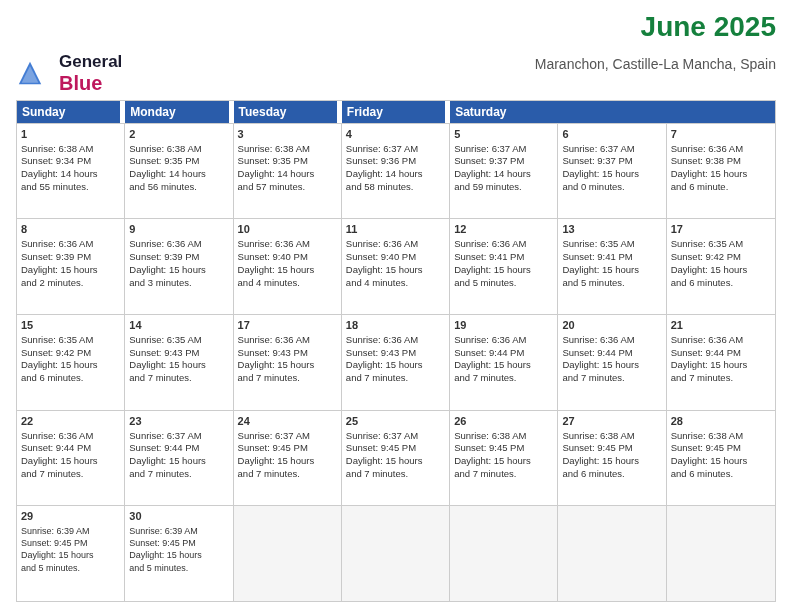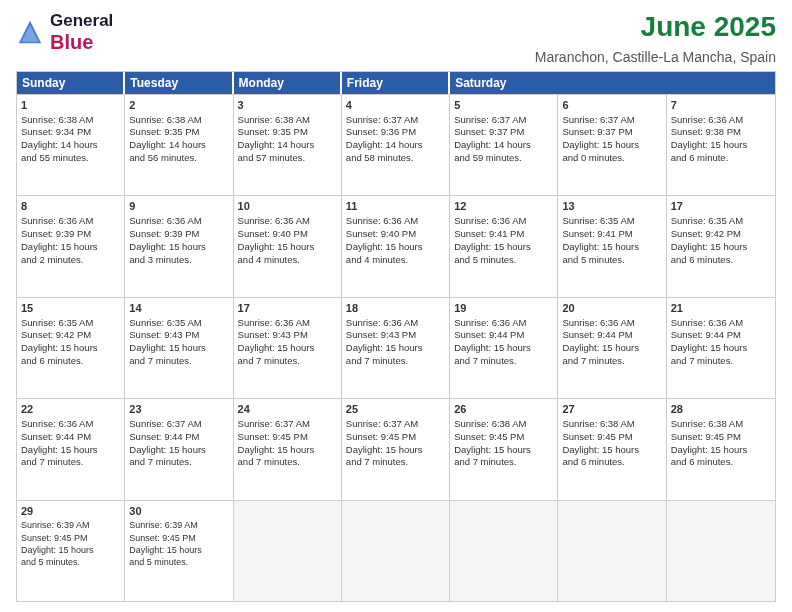--- a/index.html
+++ b/index.html
@@ -21,58 +21,59 @@
     }
     .header {
       display: flex;
       justify-content: space-between;
       align-items: flex-start;
       margin-bottom: 6px;
     }
     .logo {
       display: flex;
       align-items: center;
-      gap: 6px;
+      gap: 15px;
+      margin-top: 41px;
     }
     .logo-icon {
       width: 28px;
       height: 28px;
     }
     .title-block {
       text-align: right;
     }
     .main-title {
       font-size: 28px;
       font-weight: bold;
       color: #15803d;
       line-height: 1.1;
     }
     .subtitle {
       font-size: 14px;
       color: #555;
-      margin-top: 6px;
+      margin-top: 13px;
     }
     .calendar {
       flex: 1;
       display: flex;
       flex-direction: column;
       border: 1px solid #ccc;
     }
     .cal-header-row {
       display: grid;
       grid-template-columns: repeat(7, 1fr);
       background: #2a5caa;
     }
     .cal-header-cell {
       color: #fff;
       font-weight: bold;
       font-size: 12px;
       padding: 4px 5px;
       text-align: left;
-      border-right: 2px solid #ffffff;
+      border-right: 5px solid #ffffff;
     }
     .cal-header-cell:last-child { border-right: none; }
     .cal-body {
       flex: 1;
       display: flex;
       flex-direction: column;
     }
     .cal-week {
       display: grid;
       grid-template-columns: repeat(7, 1fr);
@@ -117,22 +118,22 @@
     </div>
     <div class="title-block">
       <div class="main-title">June 2025</div>
       <div class="subtitle">Maranchon, Castille-La Mancha, Spain</div>
     </div>
   </div>
 
   <div class="calendar">
     <div class="cal-header-row">
       <div class="cal-header-cell">Sunday</div>
+      <div class="cal-header-cell">Monday</div>
       <div class="cal-header-cell">Tuesday</div>
-      <div class="cal-header-cell">Monday</div>
       <div class="cal-header-cell">Friday</div>
       <div class="cal-header-cell">Saturday</div>
     </div>
     <div class="cal-body">
 
       <div class="cal-week">
         <div class="cal-cell">
           <span class="day-num">1</span>
           <span>Sunrise: 6:38 AM</span><br>
           <span>Sunset: 9:34 PM</span><br>

